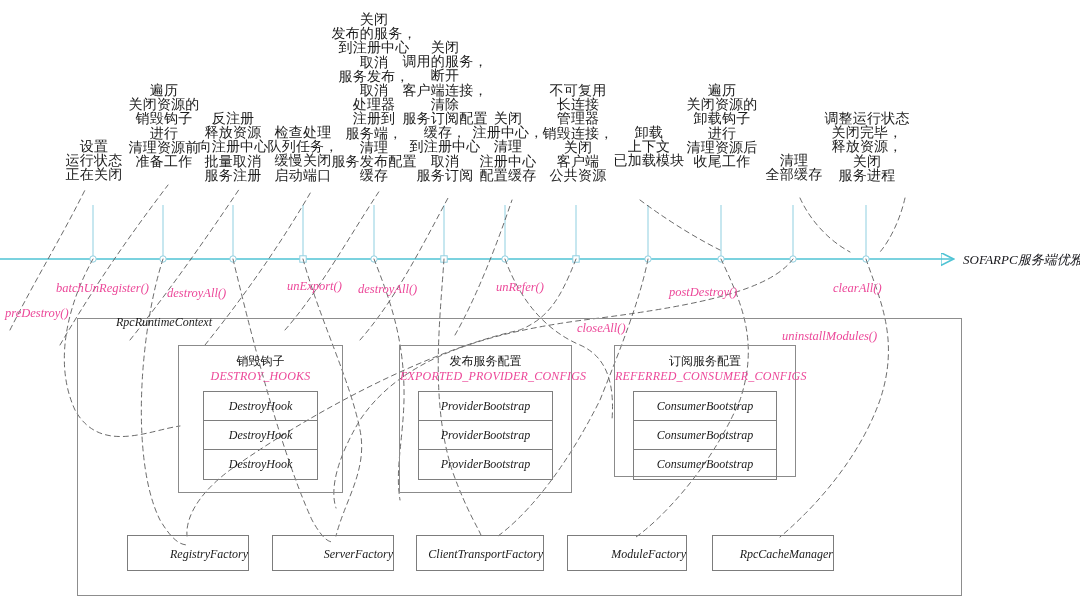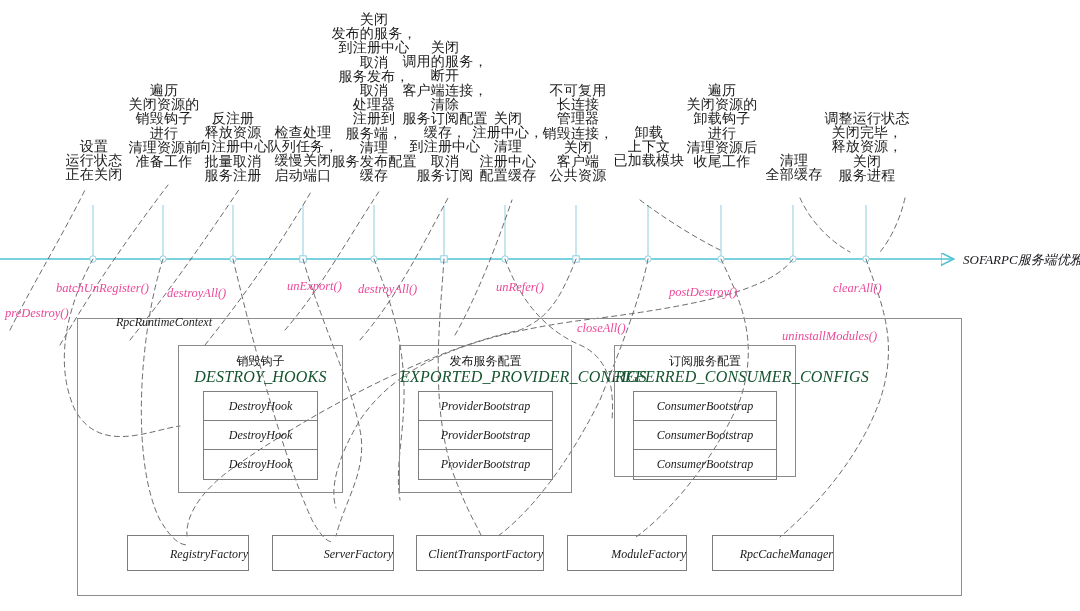--- a/index.html
+++ b/index.html
@@ -73,22 +73,22 @@
     display:block;
     font-family:"Liberation Sans", sans-serif;
     font-size:12px;
     color:#161616;
     line-height:15px;
   }
   .group-head .en{
     display:block;
     font-family:"Liberation Serif", serif;
     font-style:italic;
-    font-size:16px;
-    color:#14532d;
+    font-size:12px;
+    color:#ec4899;
     line-height:15px;
     letter-spacing:.2px;
   }
   .stack{
     position:absolute;
     left:0;right:0;
     border:1px solid #7e7e7e;
     box-sizing:border-box;
   }
   .stack .row{

